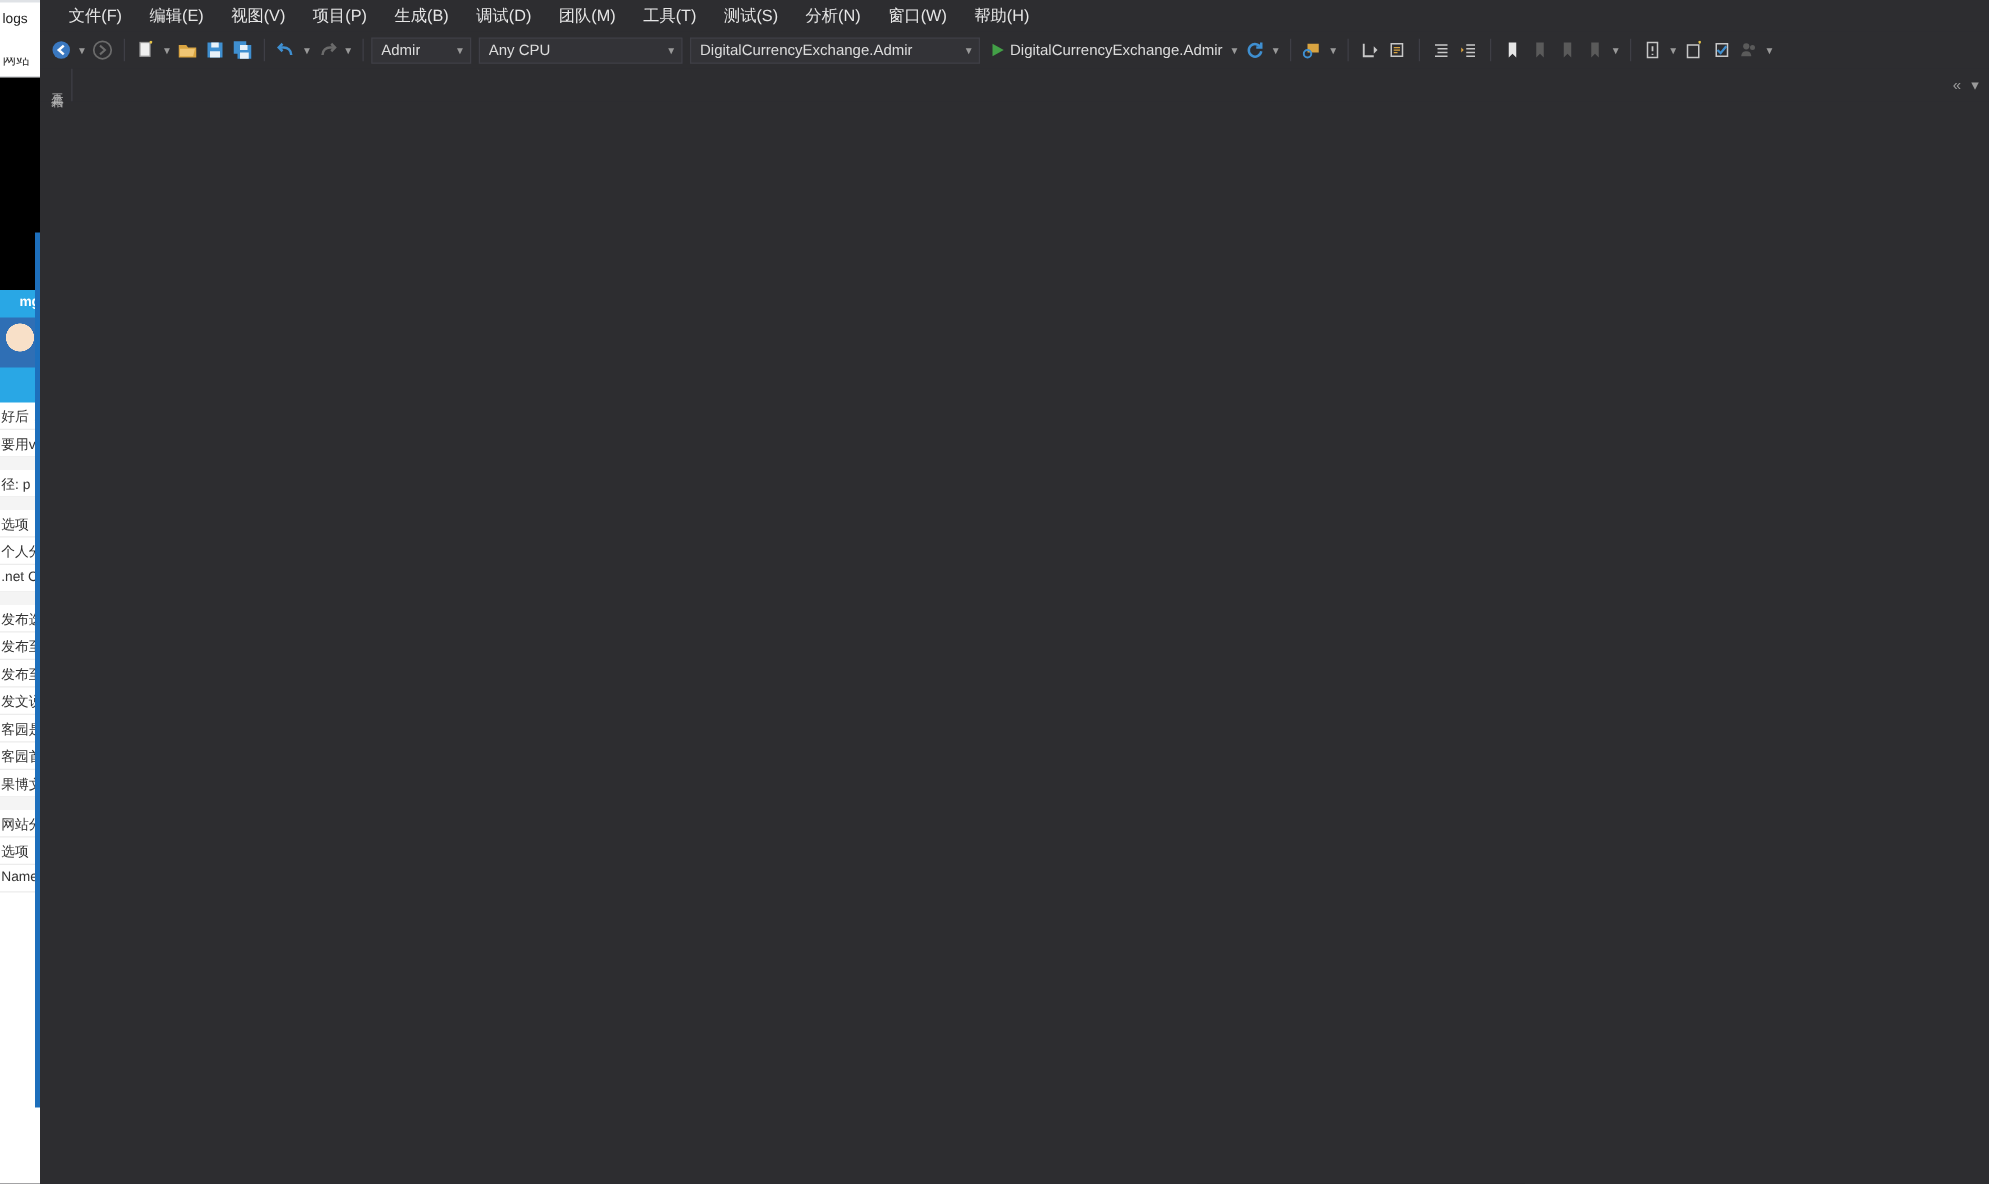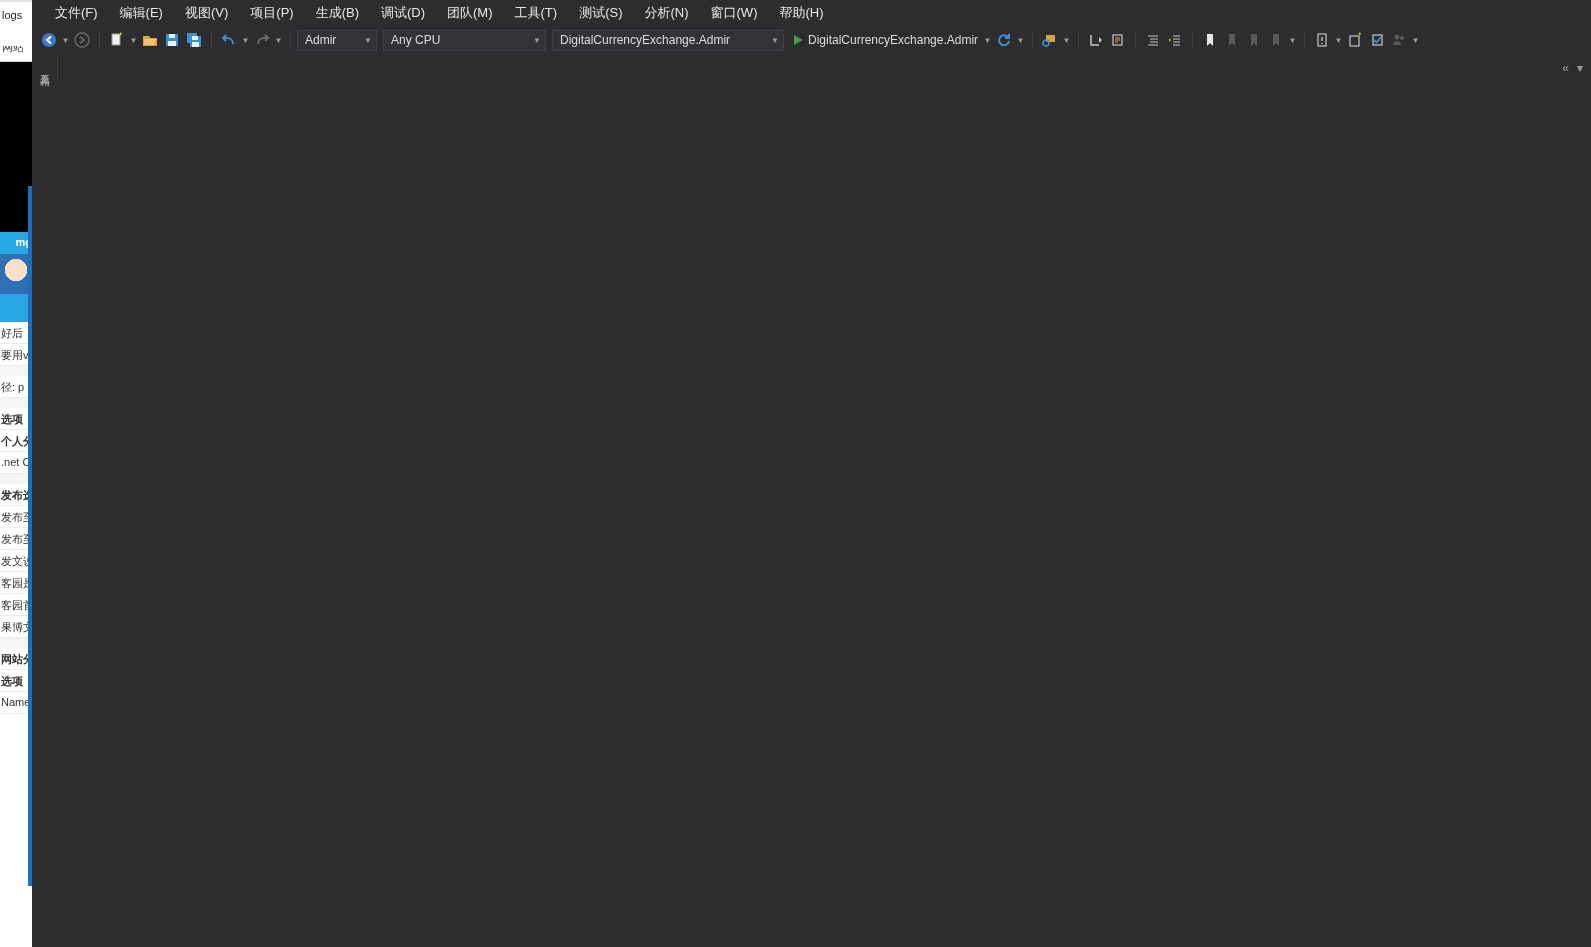--- a/index.html
+++ b/index.html
@@ -15,21 +15,21 @@
   .bg-browser { position: absolute; left: 0; top: 0; width: 32px; height: 947px; background: #ffffff; overflow: hidden; z-index: 1; }
   .bgb-tabstrip { height: 34px; background: #dfe2e6; position: relative; }
   .bgb-tab { position: absolute; left: 0; top: 2px; width: 32px; height: 44px; background: #fff; font-size: 11px; color: #222; padding: 7px 0 0 2px; white-space: nowrap; }
   .bgb-addr { height: 28px; background: #ffffff; border-bottom: 1px solid #cdd0d4; font-size: 11px; color: #333; padding: 6px 0 0 2px; white-space: nowrap; }
   .bgb-dark { height: 170px; background: #000; }
   .bgb-blue { height: 90px; background: #29a7e5; position: relative; overflow: hidden; }
   .bgb-blue .tag { position: absolute; right: 0; top: 4px; font-size: 11px; font-weight: bold; color: #fff; }
   .bgb-blue .av { position: absolute; left: -6px; top: 22px; width: 40px; height: 40px; background: radial-gradient(circle at 55% 40%, #f8e0c8 0 34%, #2f6fb5 35% 100%); border-radius: 4px; }
   .bgb-rows { background: #fff; }
   .bgb-row { font-size: 11px; color: #333; padding: 4px 0 4px 1px; white-space: nowrap; border-bottom: 1px solid #ececec; height: 22px; overflow: hidden; }
-  .bgb-row.b { font-weight: bold; }
+  .bgb-row.b { font-weight: normal; }
   .bgb-gap { height: 10px; background: #f4f4f4; }
   .bgb-edge { position: absolute; left: 28px; top: 186px; width: 4px; height: 700px; background: #1d6fbc; }
 
   
   .vs { position: absolute; left: 32px; top: 0; width: 1559px; height: 947px; background: #2d2d30; z-index: 5; }
 
   
   .menubar { height: 25px; display: flex; align-items: center; padding-left: 12px; background: #2d2d30; }
   .menu-item { color: #e6e6e6; font-size: 13px; padding: 2px 11px; white-space: nowrap; cursor: default; }
 

